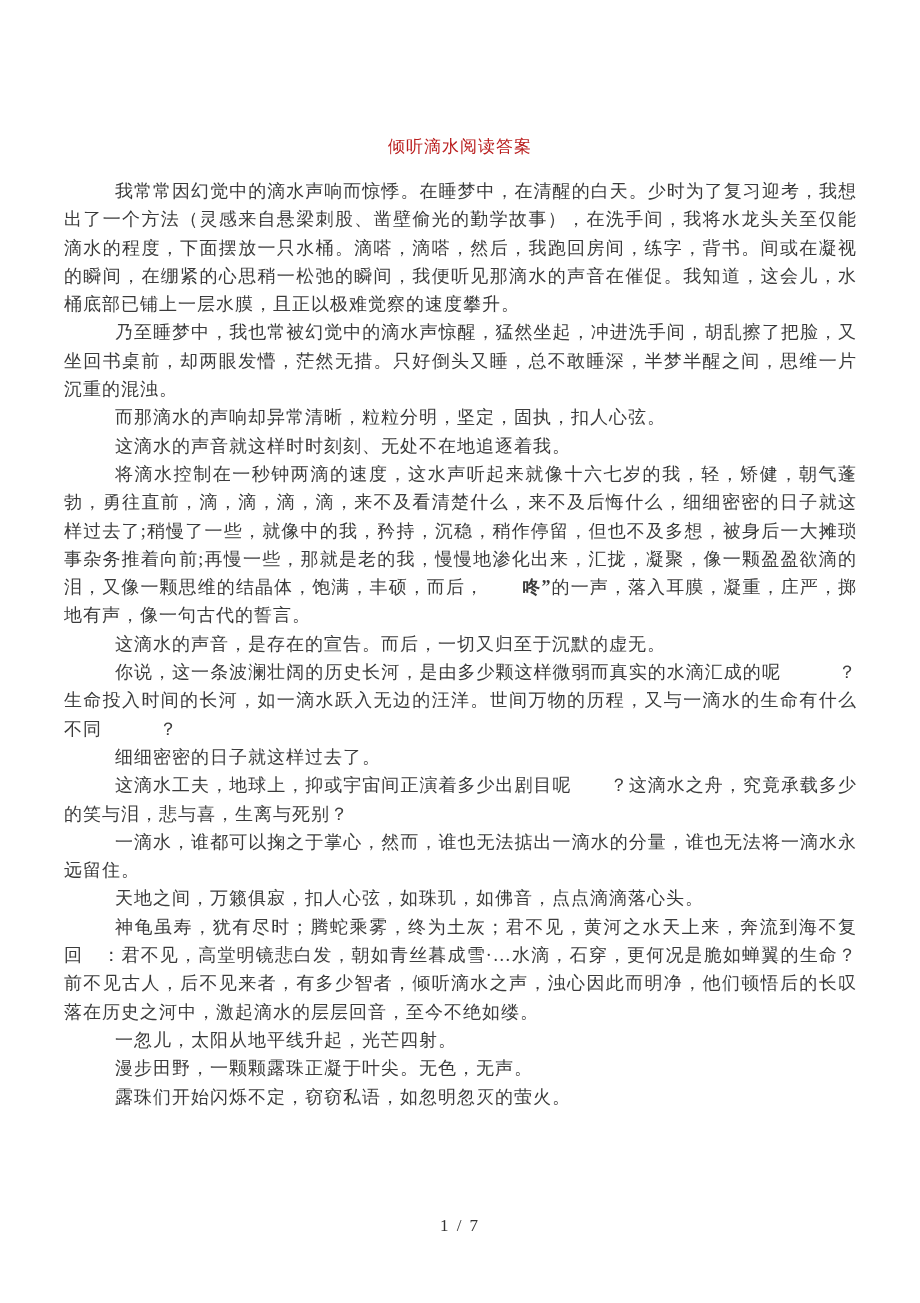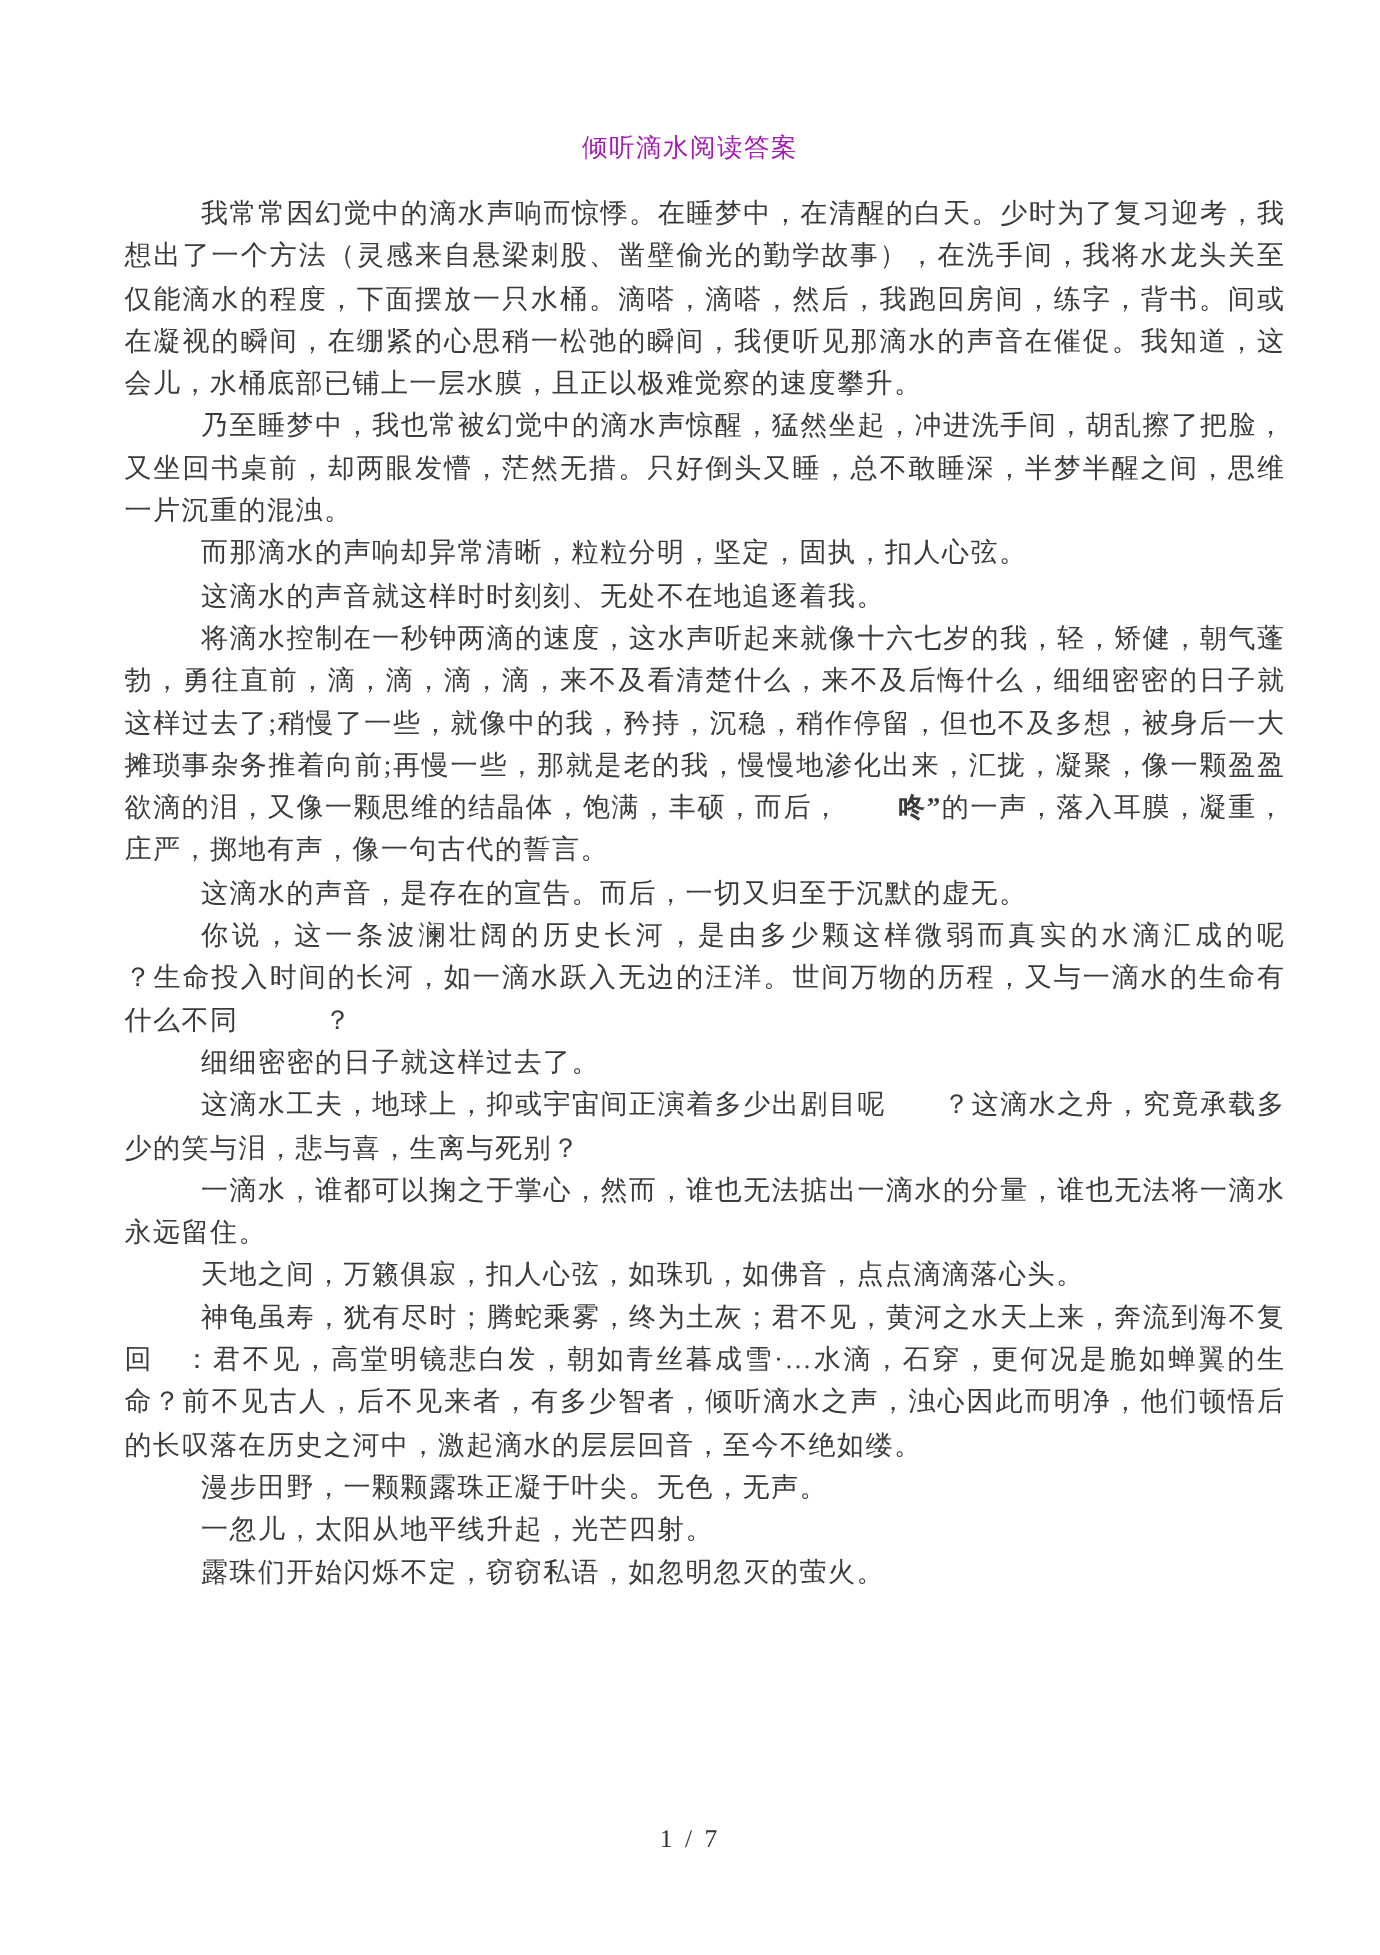--- a/index.html
+++ b/index.html
@@ -10,31 +10,31 @@
   .page {
     position: relative;
     width: 920px;
     height: 1303px;
     background: #ffffff;
     overflow: hidden;
     font-family: "Liberation Serif", serif;
     color: #3b3b3b;
   }
   .doc-title {
-    margin: 0;
-    padding-top: 85px;
+    margin: 16px;
+    padding-top: 117px;
     text-align: center;
     font-size: 17px;
     font-weight: 400;
     line-height: 28px;
     letter-spacing: 1px;
-    color: #a21caf;
+    color: #b91c1c;
   }
   .doc-body {
-    margin: 15px 63px 0 83px;
+    margin: 15px 63px 0 64px;
   }
   .para {
     margin: 0;
     font-size: 18px;
     line-height: 28.3px;
     letter-spacing: 1px;
     text-align: justify;
     text-indent: 51px;
     word-break: break-all;
   }
@@ -65,19 +65,19 @@
       <p class="para"><span>而那滴水的声响却异常清晰，粒粒分明，坚定，固执，扣人心弦。</span></p>
       <p class="para"><span>这滴水的声音就这样时时刻刻、无处不在地追逐着我。</span></p>
       <p class="para"><span>将滴水控制在一秒钟两滴的速度，这水声听起来就像十六七岁的我，轻，矫健，朝气蓬勃，勇往直前，滴，滴，滴，滴，来不及看清楚什么，来不及后悔什么，细细密密的日子就这样过去了;稍慢了一些，就像中的我，矜持，沉稳，稍作停留，但也不及多想，被身后一大摊琐事杂务推着向前;再慢一些，那就是老的我，慢慢地渗化出来，汇拢，凝聚，像一颗盈盈欲滴的泪，又像一颗思维的结晶体，饱满，丰硕，而后，　　</span><span class="bold">咚”</span><span>的一声，落入耳膜，凝重，庄严，掷地有声，像一句古代的誓言。</span></p>
       <p class="para"><span>这滴水的声音，是存在的宣告。而后，一切又归至于沉默的虚无。</span></p>
       <p class="para"><span>你说，这一条波澜壮阔的历史长河，是由多少颗这样微弱而真实的水滴汇成的呢　　　？生命投入时间的长河，如一滴水跃入无边的汪洋。世间万物的历程，又与一滴水的生命有什么不同　　　？</span></p>
       <p class="para"><span>细细密密的日子就这样过去了。</span></p>
       <p class="para"><span>这滴水工夫，地球上，抑或宇宙间正演着多少出剧目呢　　？这滴水之舟，究竟承载多少的笑与泪，悲与喜，生离与死别？</span></p>
       <p class="para"><span>一滴水，谁都可以掬之于掌心，然而，谁也无法掂出一滴水的分量，谁也无法将一滴水永远留住。</span></p>
       <p class="para"><span>天地之间，万籁俱寂，扣人心弦，如珠玑，如佛音，点点滴滴落心头。</span></p>
       <p class="para"><span>神龟虽寿，犹有尽时；腾蛇乘雾，终为土灰；君不见，黄河之水天上来，奔流到海不复回　：君不见，高堂明镜悲白发，朝如青丝暮成雪·…水滴，石穿，更何况是脆如蝉翼的生命？前不见古人，后不见来者，有多少智者，倾听滴水之声，浊心因此而明净，他们顿悟后的长叹落在历史之河中，激起滴水的层层回音，至今不绝如缕。</span></p>
+      <p class="para"><span>一忽儿，太阳从地平线升起，光芒四射。</span></p>
       <p class="para"><span>漫步田野，一颗颗露珠正凝于叶尖。无色，无声。</span></p>
-      <p class="para"><span>一忽儿，太阳从地平线升起，光芒四射。</span></p>
       <p class="para"><span>露珠们开始闪烁不定，窃窃私语，如忽明忽灭的萤火。</span></p>
     </div>
 
   <div class="page-footer">1 / 7</div>
 </div>
 
 </body></html>

